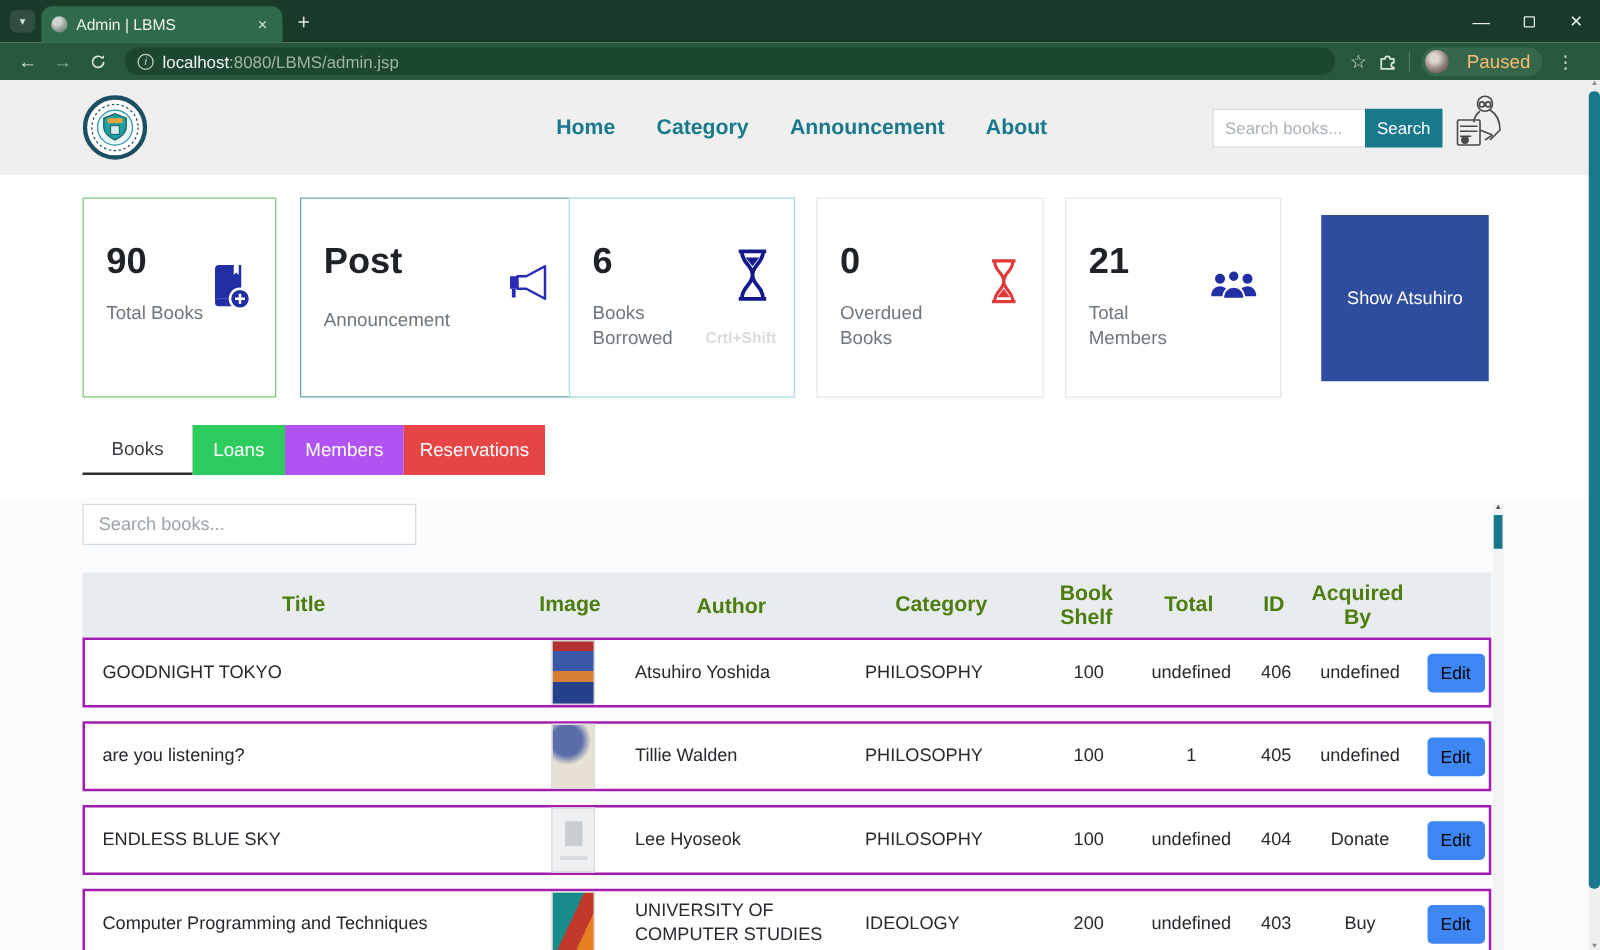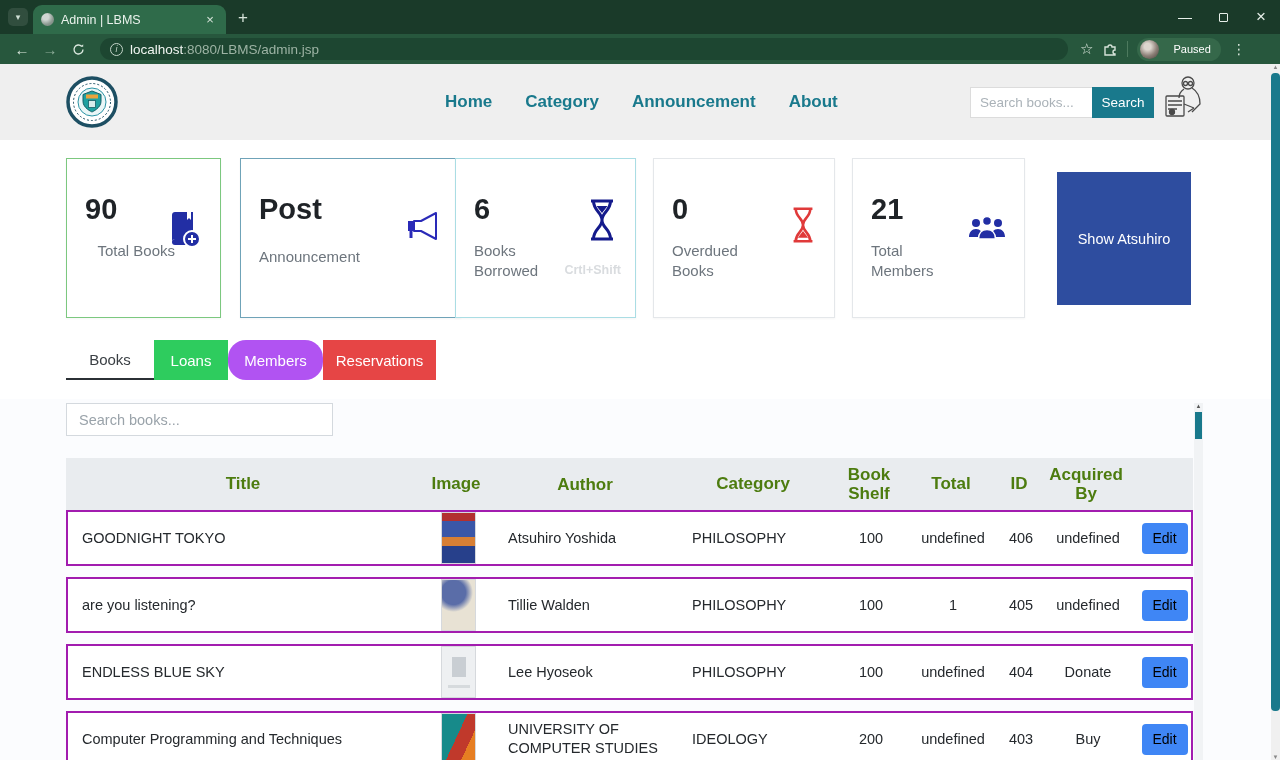--- a/index.html
+++ b/index.html
@@ -31,59 +31,59 @@
     display:flex; align-items:center; justify-content:center; font-style:italic; flex:none; cursor:pointer;}
   .url-text { font-size:13.5px; color:#9db3a4; white-space:nowrap; overflow:hidden; }
   .url-text .host { color:#f0f5f1; }
   .tb-right { display:flex; align-items:center; gap:9px; margin-left:8px; }
   .star-icon { color:#d6e3d9; font-size:15px; cursor:pointer;}
   .ext-icon { width:16px; height:16px; cursor:pointer;}
   .tb-divider { width:1px; height:16px; background:#4d7a5e; }
   .profile-pill { display:flex; align-items:center; gap:6px; background:var(--chrome-profile); border-radius:12px; padding:2px 10px 2px 3px; cursor:pointer;}
   .avatar { width:19px; height:19px; border-radius:50%;
     background:radial-gradient(circle at 40% 35%, #ddd6ce 20%, #8d8078 55%, #413a34); }
-  .profile-label { color:#ffffff; font-size:11px;padding-left:8px; }
+  .profile-label { color:#fdba74; font-size:15px;padding-left:8px; }
   .dots-icon { color:#d6e3d9; font-size:14px; letter-spacing:0; margin-left:2px; cursor:pointer;}
 
   
   .page { position:relative; height:696px; background:#fff; overflow:hidden; }
 
   .site-header { position:relative; height:76px; background:#efefef; }
   .logo { position:absolute; left:66px; top:12px; width:52px; height:52px; cursor:pointer;}
   .main-nav { position:absolute; left:445px; top:0; height:100%; display:flex; align-items:center; gap:33px; }
   .main-nav a { color:var(--accent); font-size:17px; font-weight:600; text-decoration:none; cursor:pointer; }
   .hdr-search { position:absolute; left:970px; top:23px; display:flex; }
   .hdr-search input { width:122px; height:31px; border:1px solid #dcdcdc; border-right:none; padding:0 9px; font-size:13.5px;
     font-family:"Liberation Sans",sans-serif; color:#333; outline:none; }
   .hdr-search input::placeholder { color:#aab2b8; }
   .hdr-search button { width:62px; height:31px; background:var(--accent); color:#fff; border:none; font-size:13.5px;
     font-family:"Liberation Sans",sans-serif; cursor:pointer; }
   .reading-icon { position:absolute; left:1158px; top:10px; width:50px; height:48px; }
 
   
   .cards-row { position:absolute; top:94px; left:0; width:100%; height:160px; }
   .card { position:absolute; top:0; height:160px; background:#fff; border:1px solid #e4e7ea; box-shadow:0 1px 2px rgba(0,0,0,.04); }
-  .card-1 { left:66px;  width:155px; border-color:#7cc87f;text-align:right; }
+  .card-1 { left:66px;  width:155px; border-color:#7cc87f; }
   .card-2 { left:240px; width:221px; border-color:#6fa3b8; }
   .card-3 { left:455px; width:181px; border-color:#aadde4; }
   .card-4 { left:653px; width:182px; }
   .card-5 { left:852px; width:173px; }
   .card-value { position:absolute; left:18px; top:34px; font-size:29px; font-weight:bold; color:#1f2327; }
   .card-label { position:absolute; left:18px; top:82px; width:90px; font-size:15px; line-height:20px; color:#6d757d; }
   .card-icon { position:absolute; right:18px; top:52px; }
   .card-hint { position:absolute; right:14px; top:104px; font-size:12.5px; font-weight:bold; color:#d9dcdf; white-space:nowrap; }
   .show-profile { position:absolute; left:1057px; top:14px; width:134px; height:133px; background:var(--profile-blue);
     color:#fff; border:none; font-size:14.5px; font-family:"Liberation Sans",sans-serif; cursor:pointer; }
 
   
   .tabs-row { position:absolute; top:276px; left:66px; display:flex; height:40px; }
   .ptab { height:40px; display:flex; align-items:center; justify-content:center; font-size:15px; color:#fff; cursor:pointer; }
   .ptab-books { width:88px; background:#fff; color:#3a3f44; border-bottom:2.5px solid #2b3035; }
   .ptab-loans { width:74px; background:var(--tab-green); }
-  .ptab-members { width:95px; background:var(--tab-purple);border-radius:18px; }
+  .ptab-members { width:95px; background:var(--tab-purple); }
   .ptab-reserv { width:113px; background:var(--tab-red); }
 
   
   .panel { position:absolute; top:335px; left:0; right:0; bottom:0; background:#fbfcfe; overflow:hidden; }
   .panel-search { position:absolute; top:4px; left:66px; width:267px; height:33px; border:1px solid #d4d9de; background:#fff;
     padding:0 12px; font-size:14.5px; font-family:"Liberation Sans",sans-serif; color:#333; outline:none; }
   .panel-search::placeholder { color:#9aa3aa; }
   .thead { position:absolute; top:59px; left:66px; width:1127px; height:52px; background:#e9ecef;
     display:flex; align-items:center; font-weight:bold; font-size:17px; color:#4d7c0f; }
   .trow { position:absolute; left:66px; width:1127px; height:56px; background:#fff; border:2px solid #a21caf;

